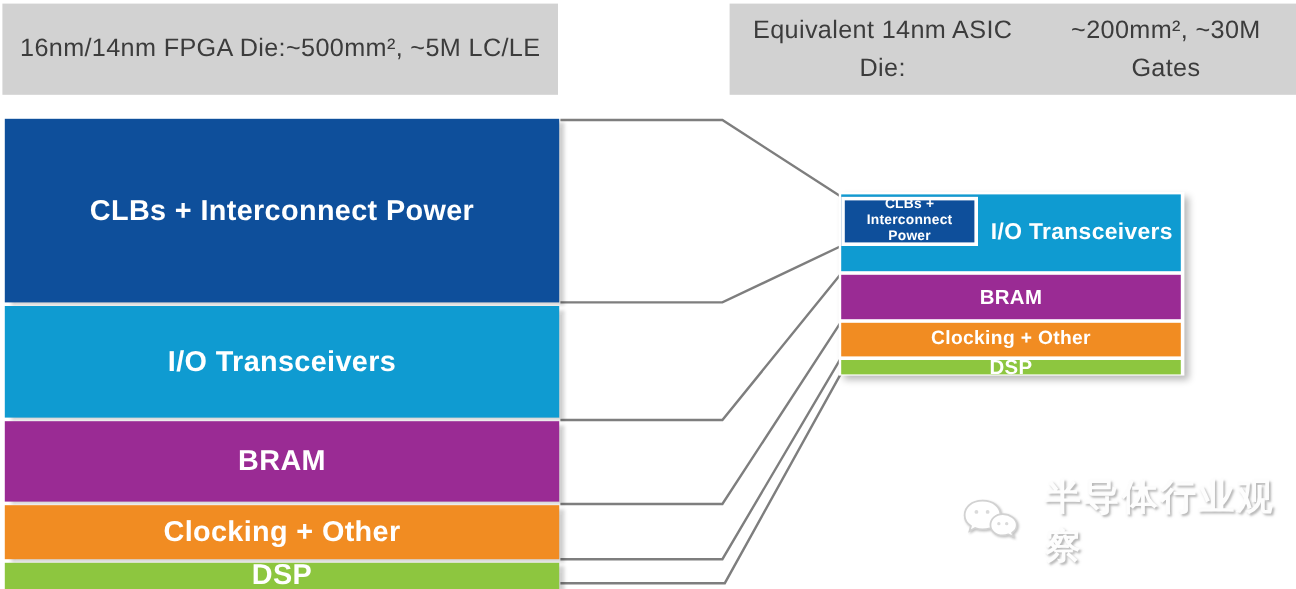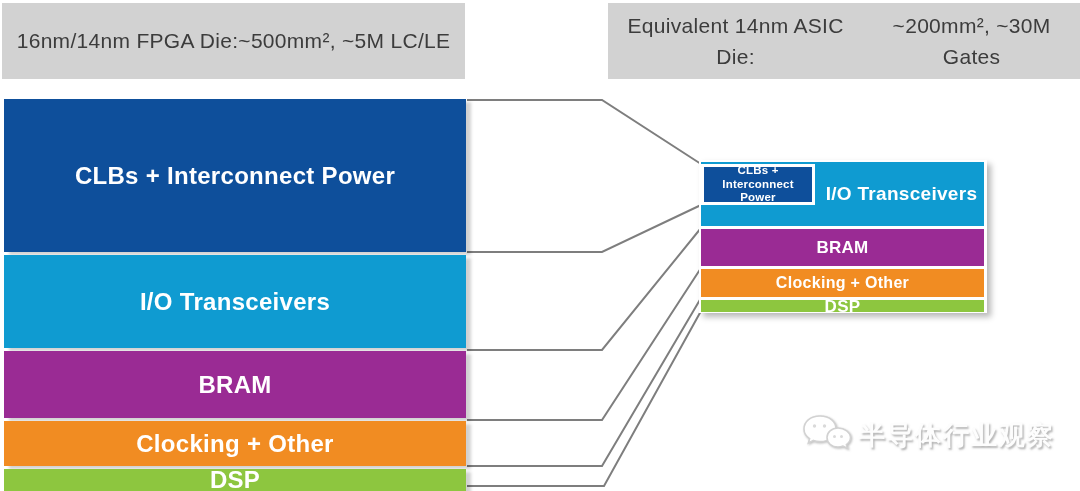--- a/index.html
+++ b/index.html
@@ -56,22 +56,22 @@
     position:absolute; left:701px; top:164px; width:114px; height:41px;
     background:#0e4f9b; border:3px solid #ffffff;
     display:flex; align-items:center; justify-content:center; text-align:center;
     color:#ffffff; font-weight:bold; font-size:11.5px; line-height:1.2;
     letter-spacing:0.2px;
   }
 
   
   .watermark {
     position:absolute; left:802px; top:410px; height:50px;
-    display:flex; align-items:center; gap:7px;
-    color:#fdfdfd; font-size:26px; letter-spacing:2px; font-weight:bold;
+    display:flex; align-items:center; gap:22px;
+    color:#fdfdfd; font-size:30px; letter-spacing:2px; font-weight:bold;
     text-shadow:1.5px 1.5px 2px rgba(110,110,110,0.5);
   }
   .wm-icon { filter:drop-shadow(1.5px 1.5px 1px rgba(110,110,110,0.45)); }
 </style>
 </head>
 <body>
 
 <div class="stage">
 
   <div class="hdr hdr-left">

